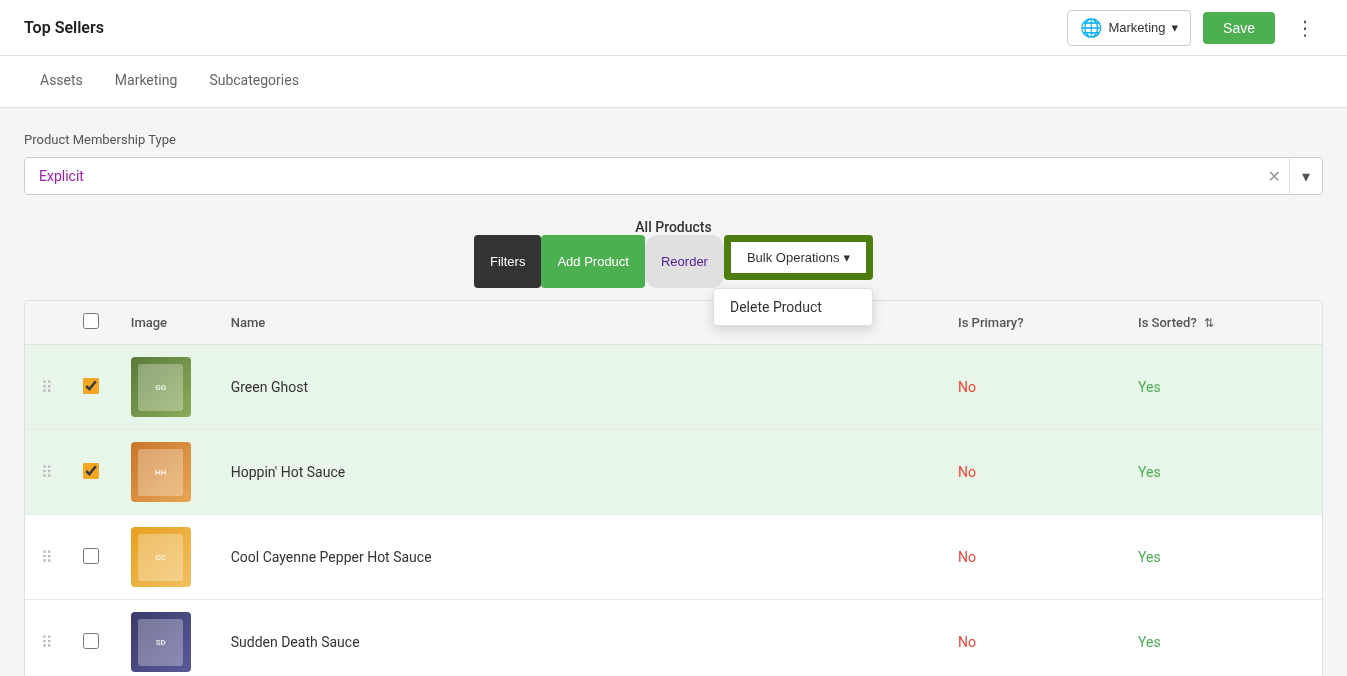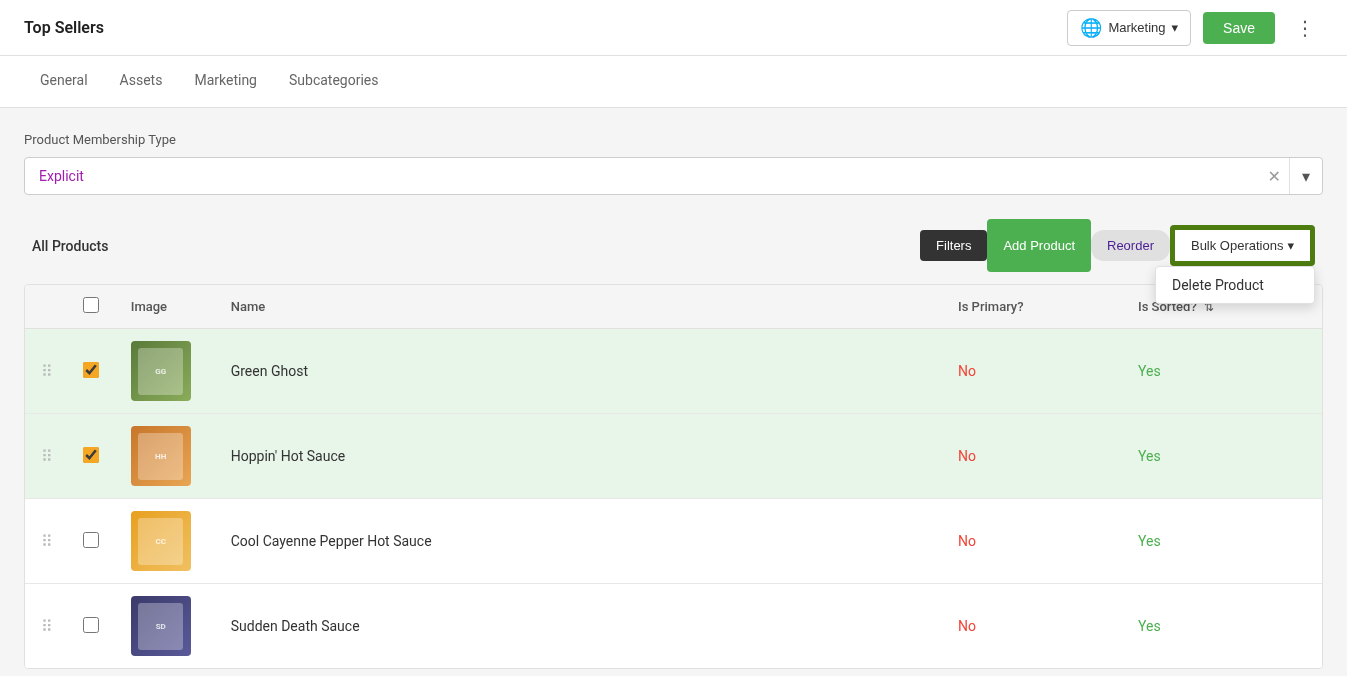--- a/index.html
+++ b/index.html
@@ -23,27 +23,27 @@
     .main { padding: 24px; background: #f5f5f5; min-height: calc(100vh - 112px); }
 
     
     .field-label { font-size: 13px; color: #555; margin-bottom: 10px; }
     .select-wrapper { position: relative; background: #fff; border: 1px solid #ccc; border-radius: 4px; display: flex; align-items: center; }
     .select-value { flex: 1; padding: 10px 14px; font-size: 14px; color: #a21caf; }
     .select-clear { padding: 0 8px; color: #999; cursor: pointer; font-size: 16px; background: none; border: none; }
     .select-arrow { padding: 0 12px; color: #555; border-left: 1px solid #e0e0e0; cursor: pointer; background: none; border-right: none; border-top: none; border-bottom: none; font-size: 16px; align-self: stretch; display: flex; align-items: center; }
 
     
-    .section-header { display: flex; align-items: center; justify-content: space-between; margin: 24px 8px 12px; }
+    .section-header { display: flex; align-items: center; justify-content: space-between; margin: 24px 0 12px; flex-direction: column; }
     .section-title { font-size: 14px; font-weight: 500; color: #333; }
-    .section-actions { display: flex; align-items: center; }
+    .section-actions { display: flex; }
     .btn-filters { padding: 8px 16px; background: #333; color: #fff; border: none; border-radius: 4px; cursor: pointer; font-size: 13px; }
     .btn-add-product { padding: 19px 16px; background: #4caf50; color: #fff; border: none; border-radius: 4px; cursor: pointer; font-size: 13px; font-weight: 500; }
     .btn-reorder { padding: 8px 16px; background: #e0e0e0; color: #4c1d95; border: none; border-radius: 13px; cursor: pointer; font-size: 13px; }
-    .btn-bulk { padding: 8px 16px; background: #fff; color: #333; border: 5px solid #4d7c0f; border-radius: 4px; cursor: pointer; font-size: 13px; display: flex; align-items: center; gap: 4px; }
+    .btn-bulk { padding: 8px 16px; background: #fff; color: #333; border: 7px solid #4d7c0f; border-radius: 4px; cursor: pointer; font-size: 13px; display: flex; align-items: center; gap: 4px; }
 
     
     .table-container { background: #fff; border: 1px solid #e0e0e0; border-radius: 4px; overflow: hidden; }
     .table { width: 100%; border-collapse: collapse; }
     .table thead tr { background: #f5f5f5; border-bottom: 1px solid #e0e0e0; }
     .table th { padding: 12px 16px; text-align: left; font-size: 13px; font-weight: 500; color: #555; }
     .table th.sortable { cursor: pointer; }
     .table td { padding: 12px 16px; font-size: 14px; border-bottom: 1px solid #e8e8e8; vertical-align: middle; }
     .table tr:last-child td { border-bottom: none; }
     .table tbody tr { background: #fff; }
@@ -89,21 +89,20 @@
       <span class="translate-icon">🌐</span>
       <span>Marketing</span>
       <span>▾</span>
     </button>
     <button class="save-btn">Save</button>
     <button class="more-btn">⋮</button>
   </div>
 </div>
 
 <div class="tabs">
-  <a class="tab">General</a>
   <a class="tab">Assets</a>
   <a class="tab">Marketing</a>
   <a class="tab">Subcategories</a>
 </div>
 
 <div class="main">
 
   <div>
     <div class="field-label">Product Membership Type</div>
     <div class="select-wrapper">

